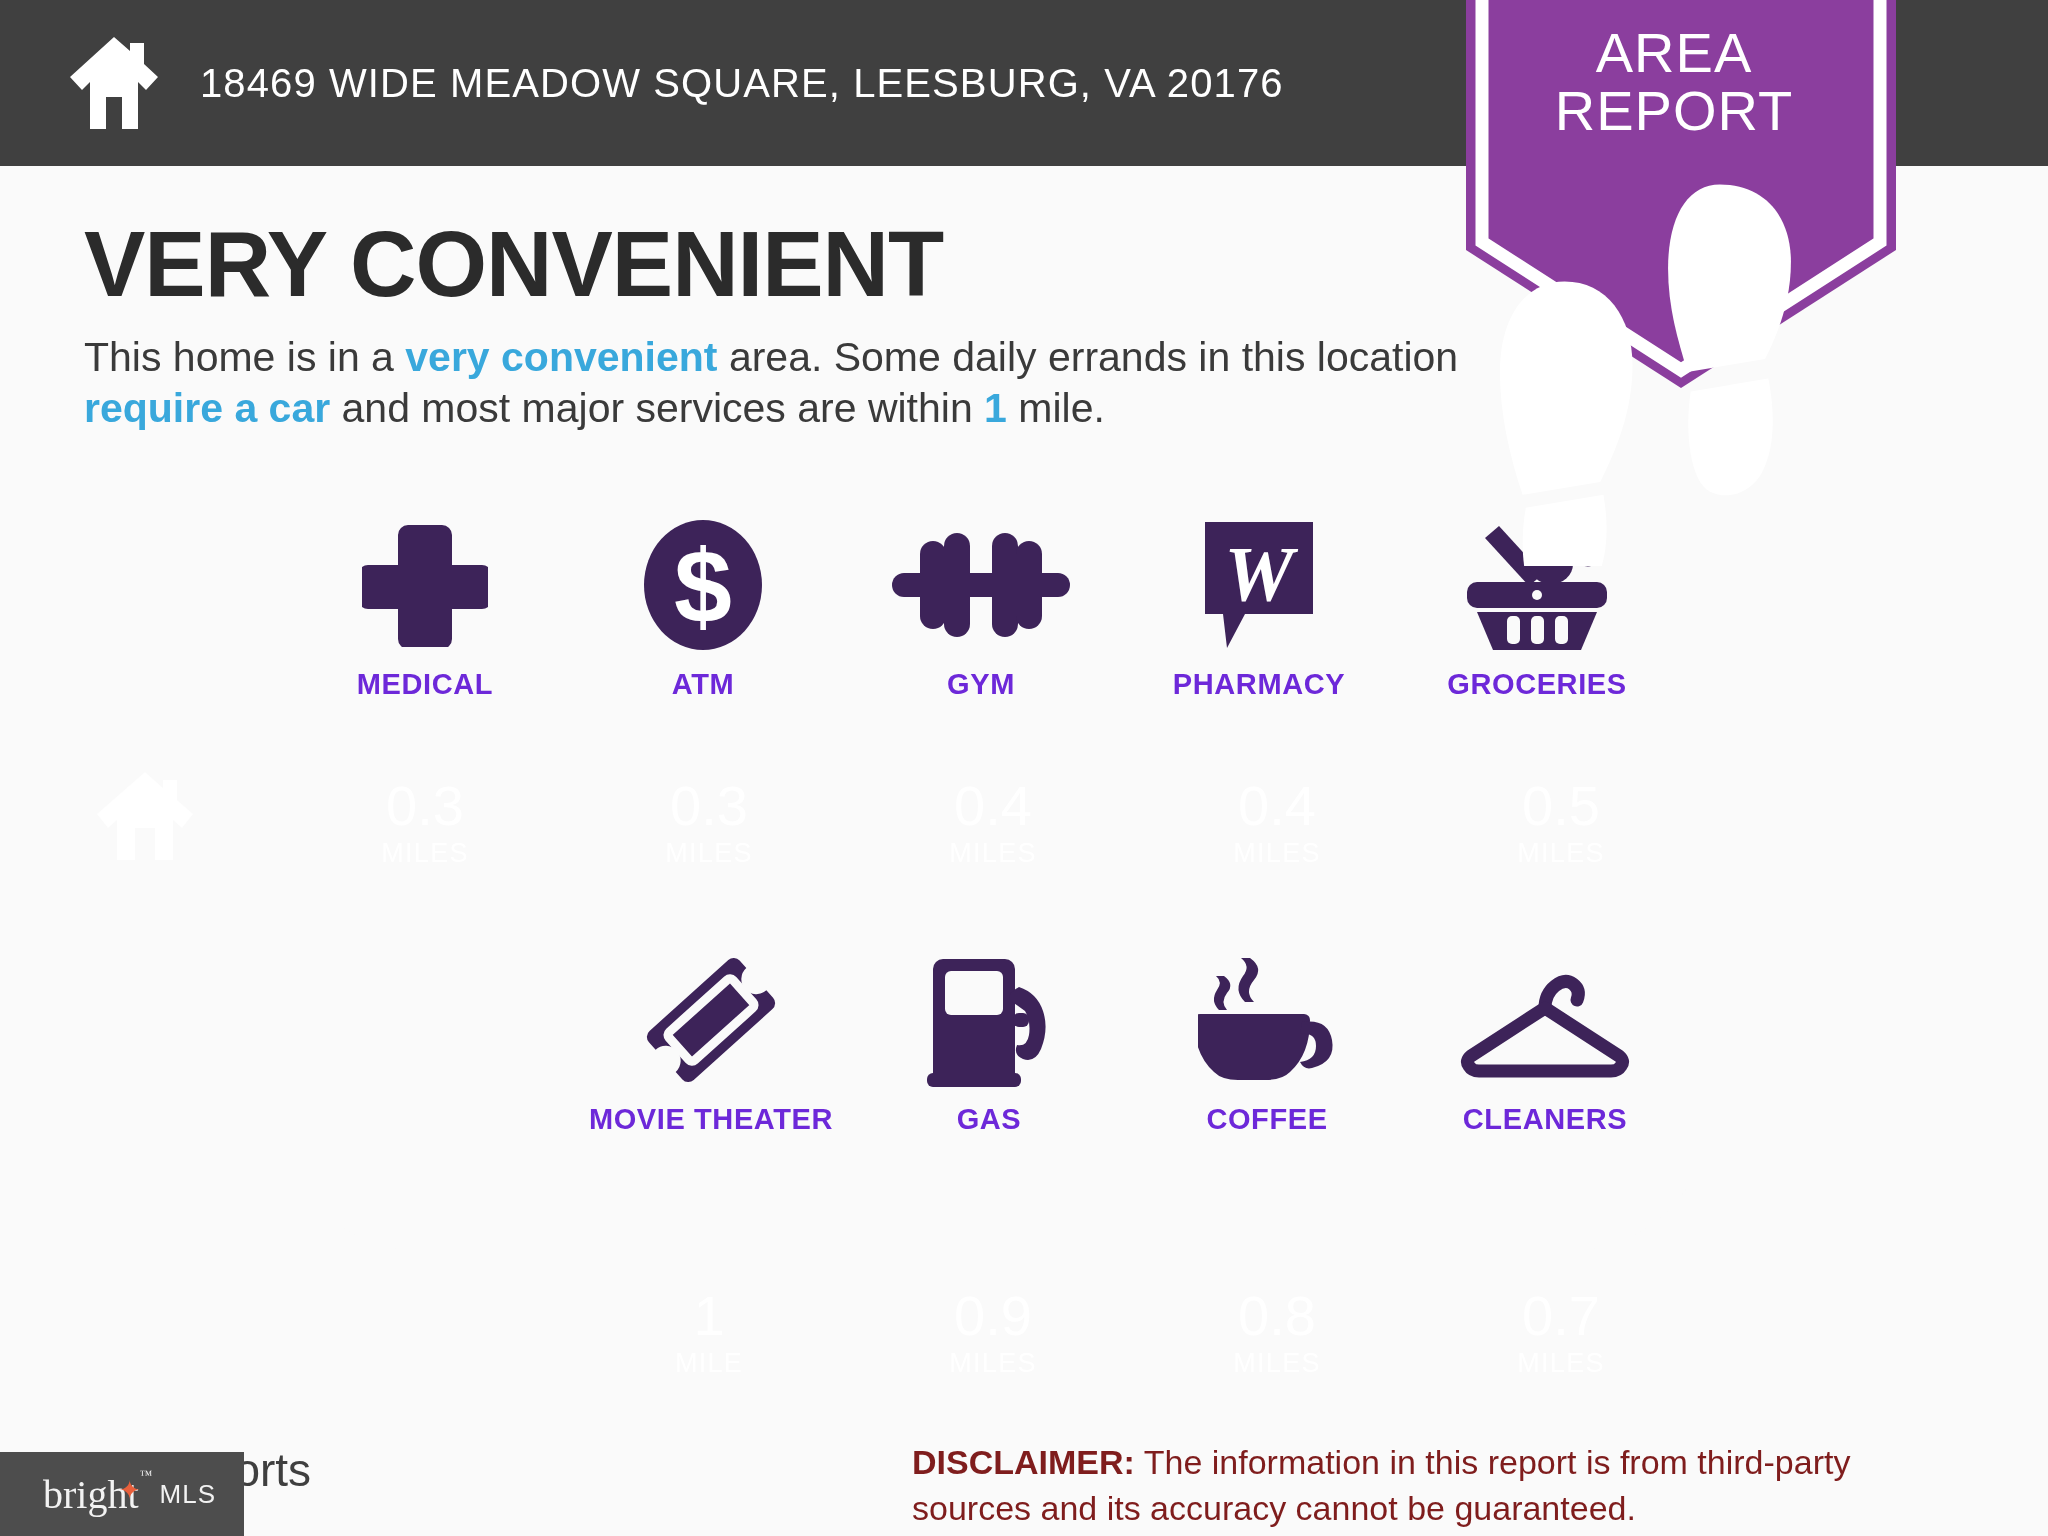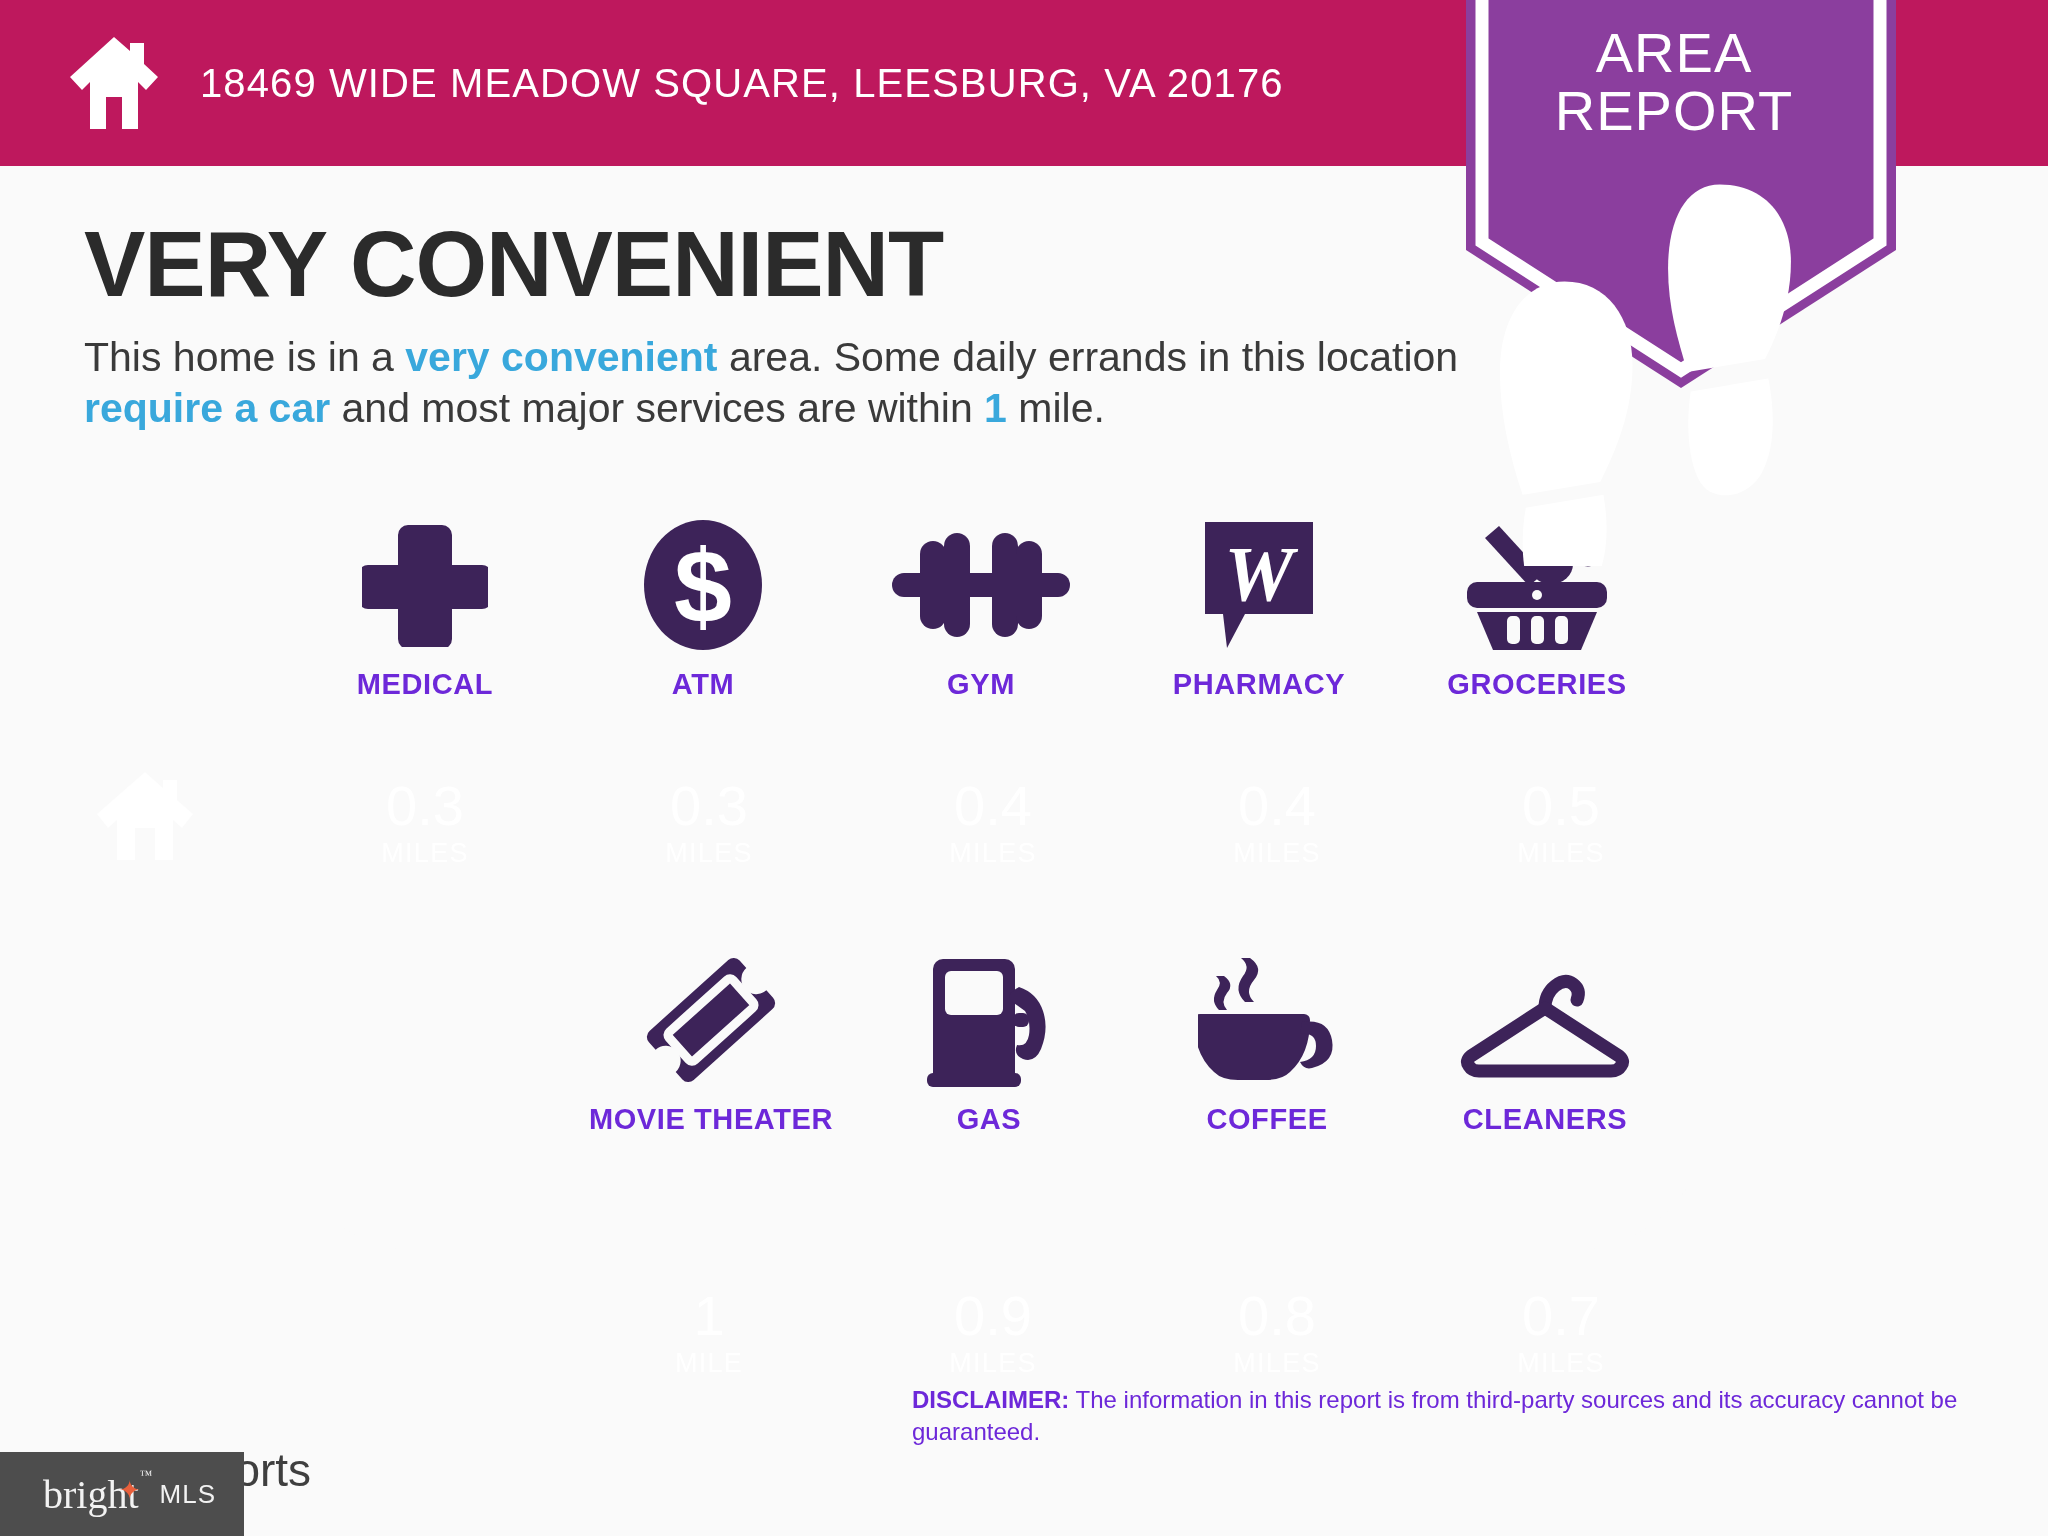--- a/index.html
+++ b/index.html
@@ -7,21 +7,21 @@
   body {
     font-family: "Liberation Sans", sans-serif;
     background:#fafafa;
     position:relative;
     overflow:hidden;
   }
 
   
   #header{
     position:absolute; top:0; left:0; width:2048px; height:166px;
-    background:#be185d;
+    background:#404040;
     display:flex; align-items:center;
   }
   #header-house{ margin-left:66px; width:96px; height:100px; flex:none; }
   #header-address{
     color:#ffffff; font-size:40px; letter-spacing:1.1px;
     margin-left:38px; white-space:nowrap; font-weight:400;
   }
 
   
   #badge{
@@ -85,22 +85,22 @@
     position:absolute; top:1452px; left:0px; width:244px; height:84px;
     background:#4d4d4d; z-index:12;
     display:flex; align-items:center; justify-content:center;padding-left:15px;
   }
   #logo-text{ color:#f2f2f2; font-size:40px; font-family:"Liberation Serif", serif; position:relative; }
   #logo-mls{ color:#f2f2f2; font-size:26px; font-family:"Liberation Sans", sans-serif; margin-left:21px; letter-spacing:1px; }
   #logo-star{ position:absolute; right:-2px; top:4px; color:#E8603C; font-size:26px; }
   #logo-tm{ position:absolute; right:-14px; top:-4px; color:#f2f2f2; font-size:13px; }
 
   #disclaimer{
-    position:absolute; top:1384px; left:912px; width:1060px;
-    font-size:24px; color:#6d28d9; line-height:1.35; z-index:7;
+    position:absolute; top:1440px; left:912px; width:1060px;
+    font-size:34px; color:#7f1d1d; line-height:1.35; z-index:7;
   }
   #disclaimer b{ font-weight:bold; }
 </style>
 </head>
 <body>
 
 <div id="header">
   <span id="header-house">
     <svg viewBox="0 0 96 100" width="96" height="100">
       <path fill="#ffffff" d="M48 4 L4 44 L16 57 L24 49 L24 96 L40 96 L40 64 L56 64 L56 96 L72 96 L72 49 L80 57 L92 44 L78 31 L78 10 L64 10 L64 18 Z"></path>

